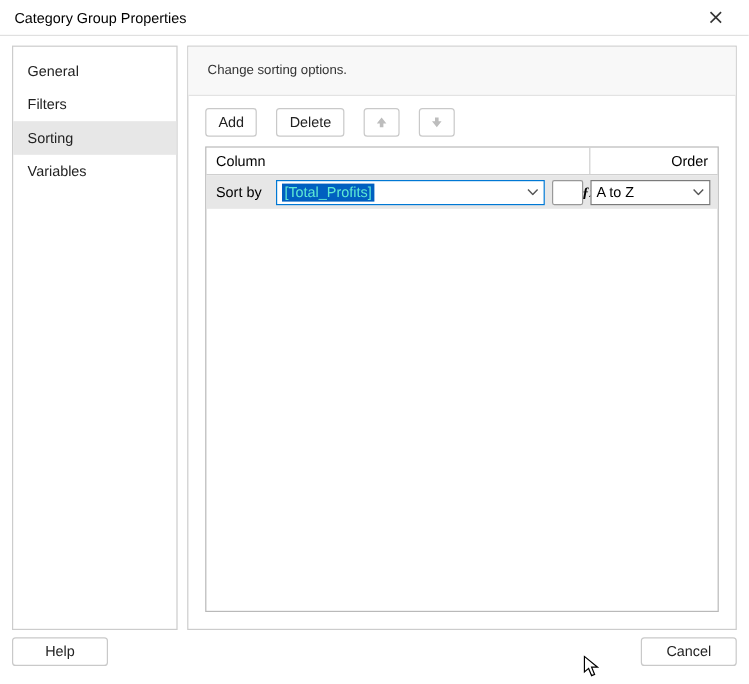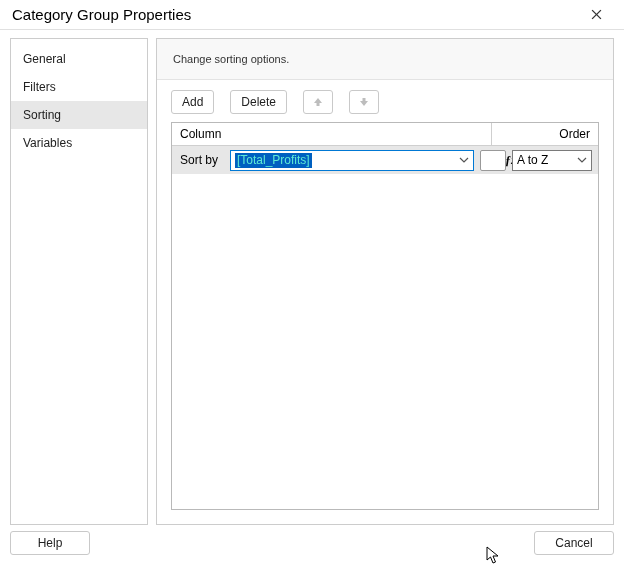--- a/index.html
+++ b/index.html
@@ -14,21 +14,21 @@
     overflow: hidden;
   }
   .titlebar {
     display: flex;
     align-items: center;
     justify-content: space-between;
     height: 30px;
     padding: 0 8px 0 12px;
     border-bottom: 1px solid #e0e0e0;
   }
-  .titlebar-title { font-size: 15px; }
+  .titlebar-title { font-size: 12px; }
   .titlebar-close {
     width: 40px; height: 28px;
     display: flex; align-items: center; justify-content: center;
     cursor: pointer;
   }
   .titlebar-close svg { stroke: #333; }
   .body-area {
     position: relative;
     padding: 8px 10px 0 10px;
     height: 495px;
@@ -125,21 +125,21 @@
   }
   .combo.selected-outline {
     border: 1px solid #0078d4;
   }
   .combo .caret {
     position: absolute; right: 4px; top: 50%;
     transform: translateY(-50%);
     pointer-events: none;
   }
   .combo-col { flex: 1; }
-  .combo-ord { width: 80px; }
+  .combo-ord { width: 100px; }
   .combo-text-highlight {
     background: #0060c0;
     color: #5eead4;
     padding: 0 2px;
     font-size: 12px;
     line-height: 15px;
     display: inline-block;
   }
   .combo-text-plain { font-size: 12px; color: #000; }
   .fx-btn {

